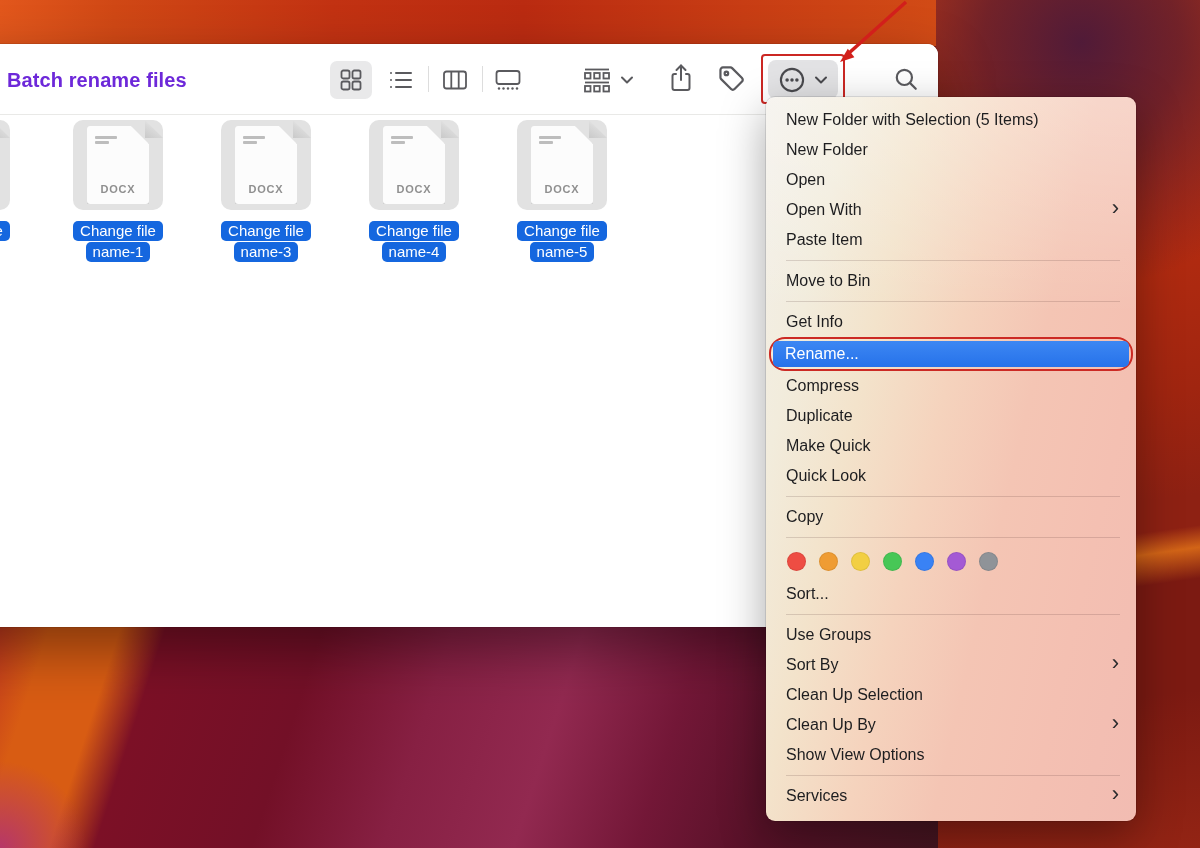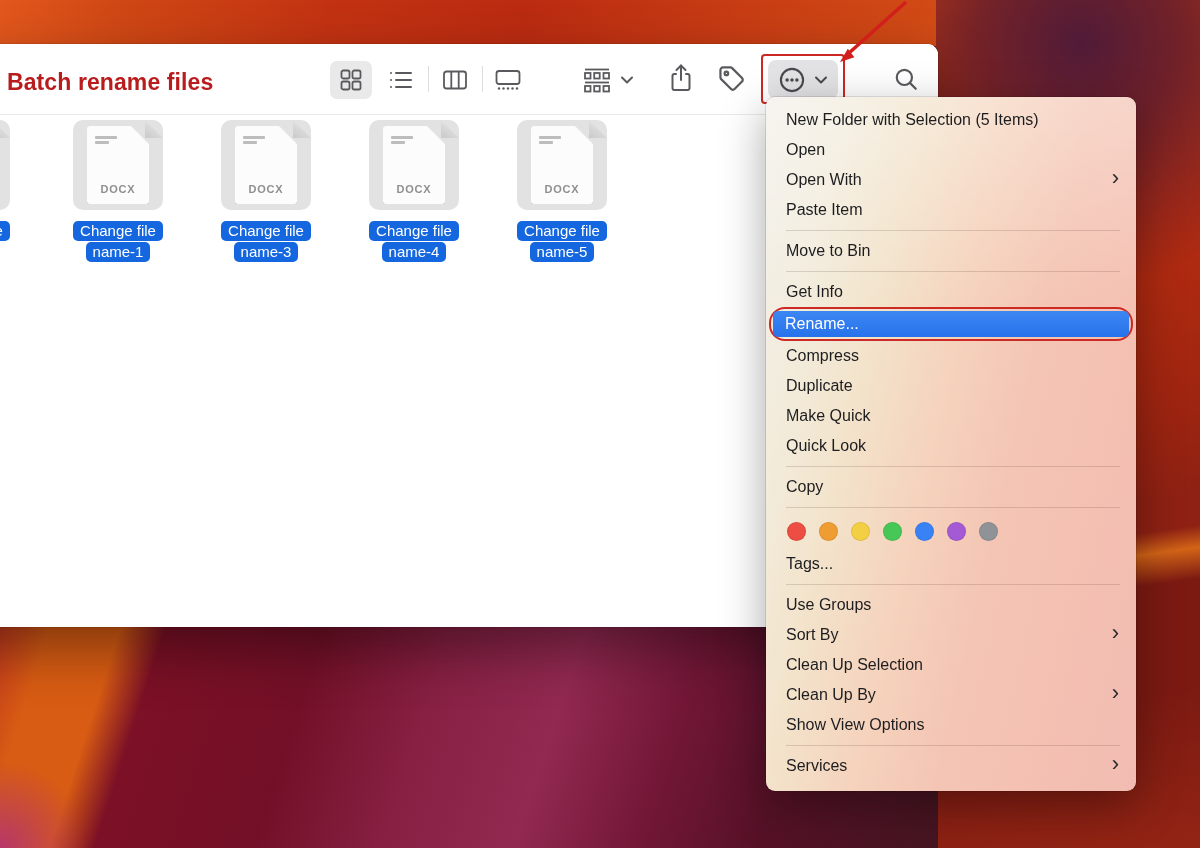--- a/index.html
+++ b/index.html
@@ -28,22 +28,22 @@
   .window {
     position: absolute; left: -60px; top: 44px; width: 998px; height: 583px; z-index: 1;
     background: #ffffff; border-radius: 11px;
     box-shadow: 0 22px 55px rgba(0,0,0,.40), 0 0 0 1px rgba(0,0,0,.08);
   }
   .toolbar {
     position: absolute; left: 0; top: 0; width: 100%; height: 71px;
     border-bottom: 1px solid #e9e9e7; border-radius: 11px 11px 0 0; background: #fff;
   }
   .win-title {
-    position: absolute; left: 67px; top: 25px; font-size: 23px; font-weight: 700;
-    color: #b91c1c; letter-spacing: .1px;
+    position: absolute; left: 67px; top: 25px; font-size: 20px; font-weight: 700;
+    color: #6d28d9; letter-spacing: .1px;
   }
   .tb-abs { position: absolute; display: flex; align-items: center; justify-content: center; }
   .tb-btn { cursor: default; }
   .view-selected { background: #e9e9ea; border-radius: 7px; }
   .tb-divider { position: absolute; width: 1px; height: 26px; background: #dddddd; top: 22px; }
   svg.icn { display: block; }
   .more-btn-bg {
     position: absolute; left: 828px; top: 16px; width: 70px; height: 39px;
     background: #e3e3e5; border-radius: 8px;
   }
@@ -312,20 +312,23 @@
       <span class="line">name-5</span>
     </div>
   </div>
 </div>
 
 <div class="menu">
   <div class="mi">
       <span>New Folder with Selection (5 Items)</span>
     </div>
   <div class="mi">
+      <span>New Folder</span>
+    </div>
+  <div class="mi">
       <span>Open</span>
     </div>
   <div class="mi">
       <span>Open With</span>
       <span class="sub">›</span>
     </div>
   <div class="mi">
       <span>Paste Item</span>
     </div>
   <div class="msep"></div>
@@ -361,21 +364,21 @@
   <div class="tagdots">
     <span class="dot" style="background: rgb(238, 77, 67);"></span>
     <span class="dot" style="background: rgb(239, 156, 51);"></span>
     <span class="dot" style="background: rgb(242, 207, 67);"></span>
     <span class="dot" style="background: rgb(71, 199, 86);"></span>
     <span class="dot" style="background: rgb(57, 130, 245);"></span>
     <span class="dot" style="background: rgb(164, 90, 212);"></span>
     <span class="dot" style="background: rgb(143, 147, 152);"></span>
   </div>
   <div class="mi">
-      <span>Tags...</span>
+      <span>Sort...</span>
     </div>
   <div class="msep"></div>
   <div class="mi">
       <span>Use Groups</span>
     </div>
   <div class="mi">
       <span>Sort By</span>
       <span class="sub">›</span>
     </div>
   <div class="mi">

